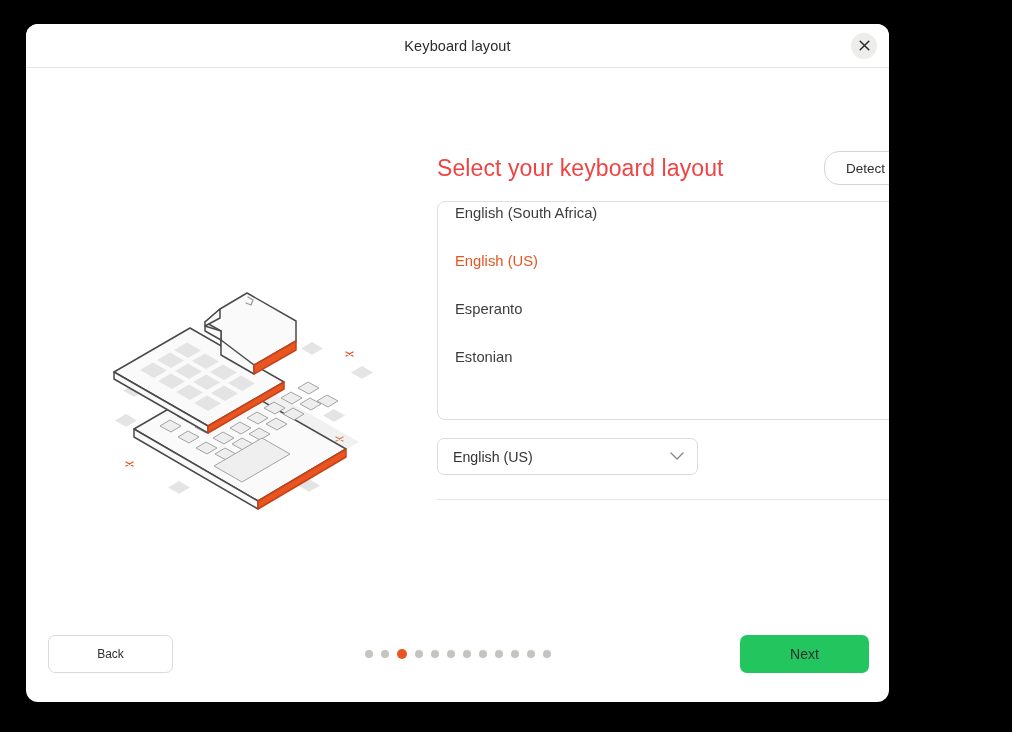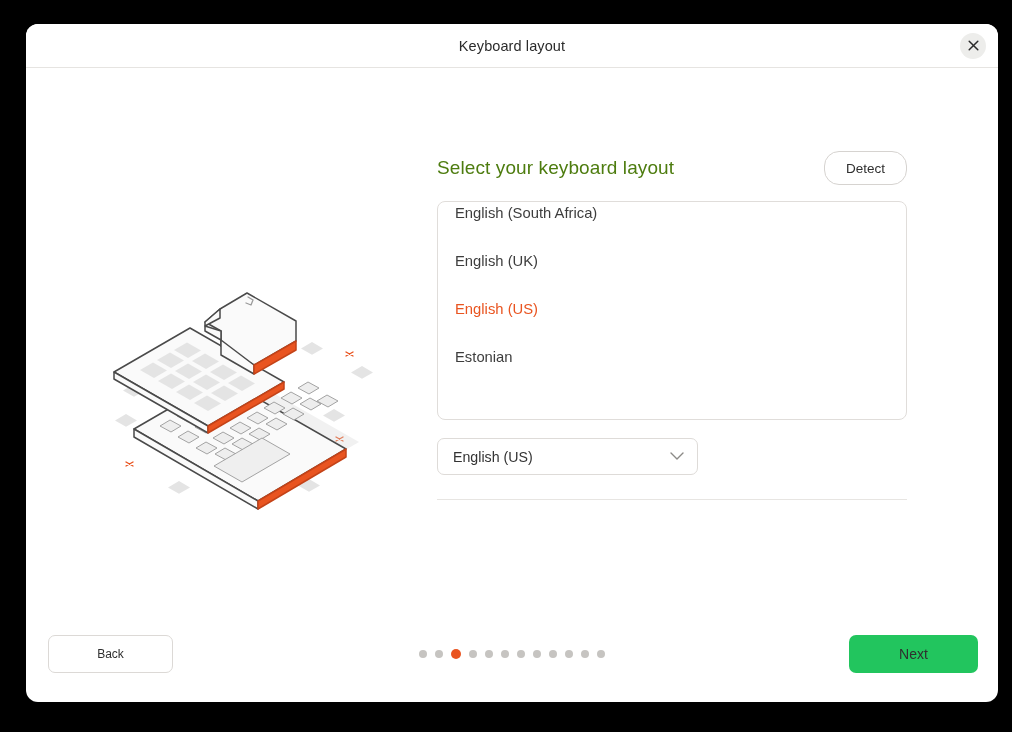--- a/index.html
+++ b/index.html
@@ -9,21 +9,21 @@
     height: 732px;
     background: #000000;
     font-family: "Liberation Sans", sans-serif;
     overflow: hidden;
   }
 
   #window {
     position: absolute;
     left: 26px;
     top: 24px;
-    width: 972px;
+    width: 863px;
     height: 678px;
     background: #ffffff;
     border-radius: 12px;
     overflow: hidden;
     display: flex;
     flex-direction: column;
   }
 
   
   #titlebar {
@@ -90,22 +90,22 @@
 
   #heading-row {
     display: flex;
     align-items: center;
     justify-content: space-between;
     width: 470px;
     margin-bottom: 16px;
   }
 
   #page-title {
-    font-size: 19px;
-    color: #4d7c0f;
+    font-size: 23px;
+    color: #ef4444;
     letter-spacing: 0.1px;
   }
 
   #detect-button {
     background: #ffffff;
     border: 1px solid #d6d3d0;
     border-radius: 15px;
     padding: 0 21px;
     height: 34px;
     font-size: 13.5px;
@@ -367,22 +367,22 @@
     <div id="form-pane">
 
       <div id="heading-row">
         <div id="page-title">Select your keyboard layout</div>
         <button id="detect-button">Detect</button>
       </div>
 
       <div id="layout-list">
         <div id="layout-list-inner">
             <div class="layout-item">English (South Africa)</div>
-            <div class="layout-item">English (UK)</div>
             <div class="layout-item selected">English (US)</div>
+            <div class="layout-item">Esperanto</div>
             <div class="layout-item">Estonian</div>
           </div>
       </div>
 
       <div id="variant-row">
         <div id="variant-select">
           <span id="variant-value">English (US)</span>
           <svg width="14" height="9" viewBox="0 0 14 9">
             <path d="M1 1 L7 7 L13 1" stroke="#8c8a87" stroke-width="1.4" fill="none" stroke-linecap="round" stroke-linejoin="round"></path>
           </svg>

